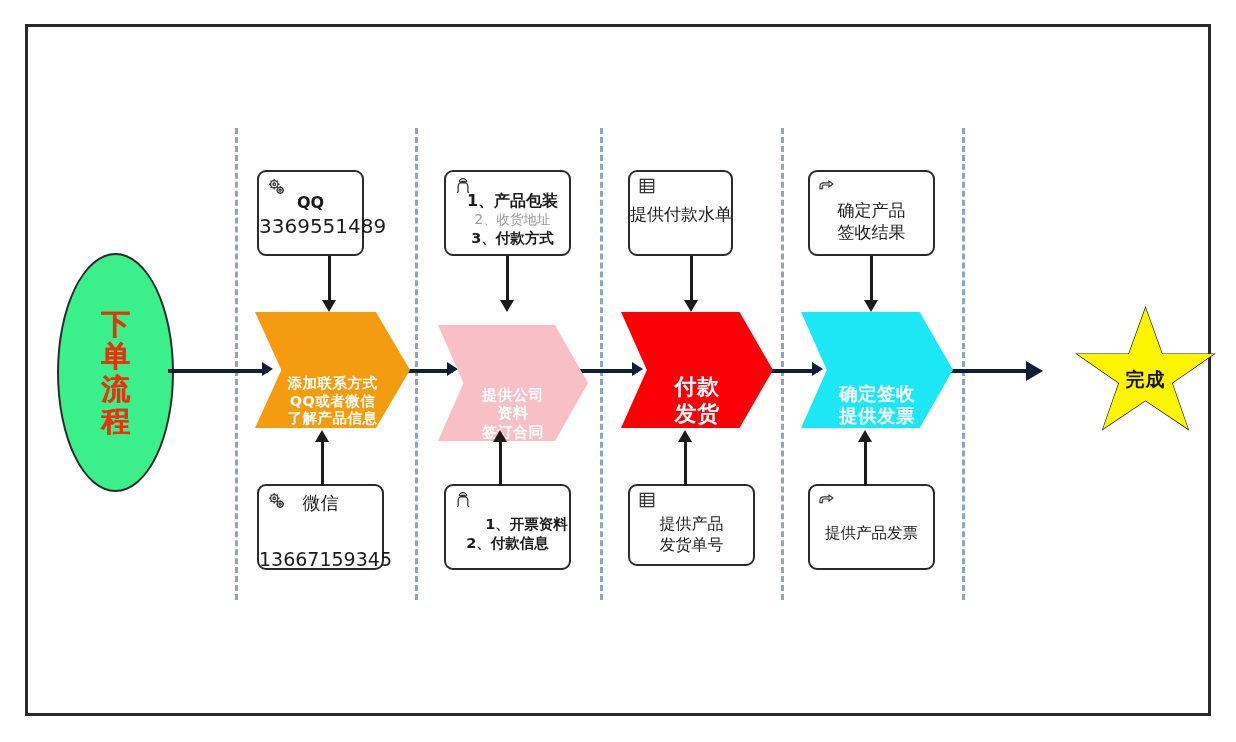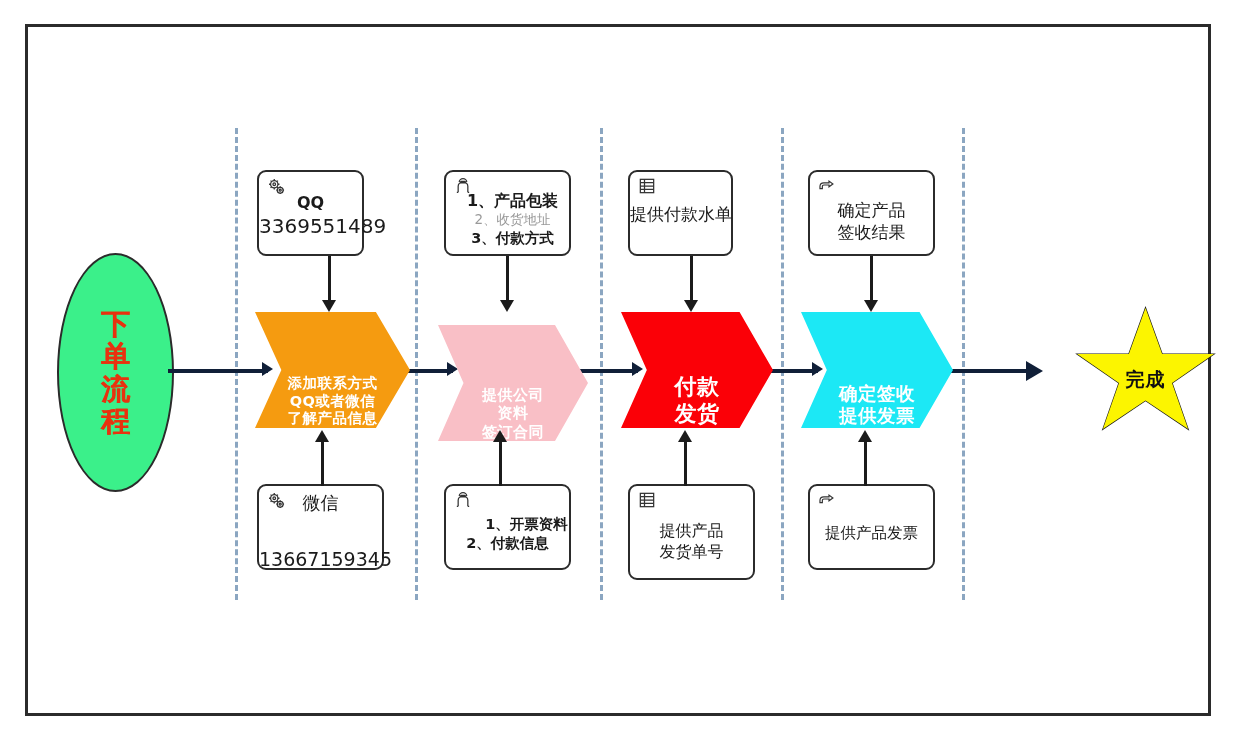--- a/index.html
+++ b/index.html
@@ -216,21 +216,21 @@
       <svg width="20" height="20" viewBox="0 0 24 24" fill="none" stroke="#333" stroke-width="1.5">
         <rect x="4" y="4" width="16" height="16"></rect>
         <path d="M4 8h16M4 12h16M4 16h16M9 4v16"></path>
       </svg>
     </span>
     <div class="btext">
       <span class="ln" style="font-size:17px;">提供付款水单</span>
     </div>
   </div>
 
-  <div class="box" style="left:628px;top:484px;width:127px;height:96px;">
+  <div class="box" style="left:628px;top:484px;width:127px;height:82px;">
     <span class="bicon">
       <svg width="20" height="20" viewBox="0 0 24 24" fill="none" stroke="#333" stroke-width="1.5">
         <rect x="4" y="4" width="16" height="16"></rect>
         <path d="M4 8h16M4 12h16M4 16h16M9 4v16"></path>
       </svg>
     </span>
     <div class="btext" style="transform:translateY(-28%);">
       <span class="ln" style="font-size:16px;">提供产品</span>
       <span class="ln" style="font-size:16px;">发货单号</span>
     </div>

